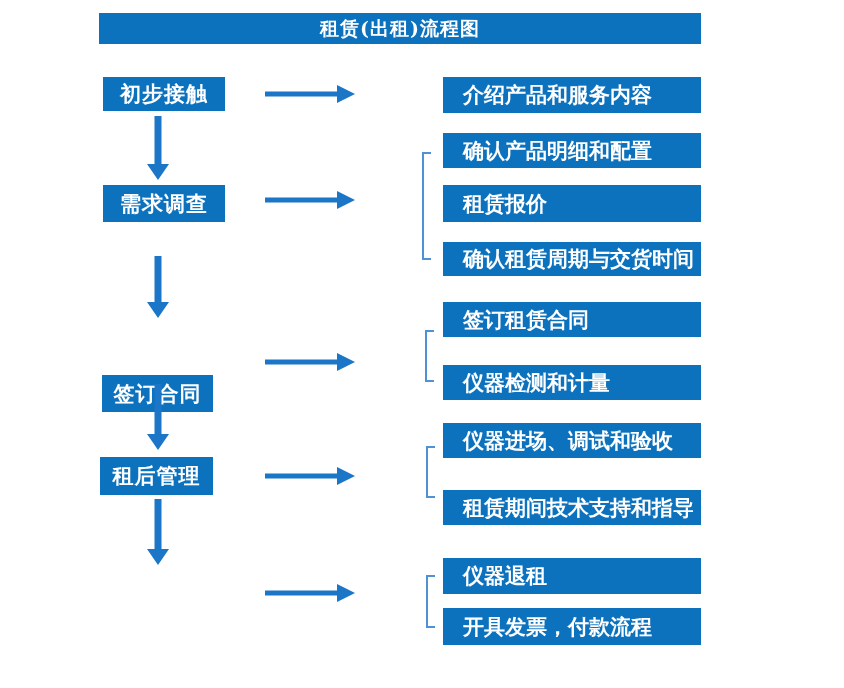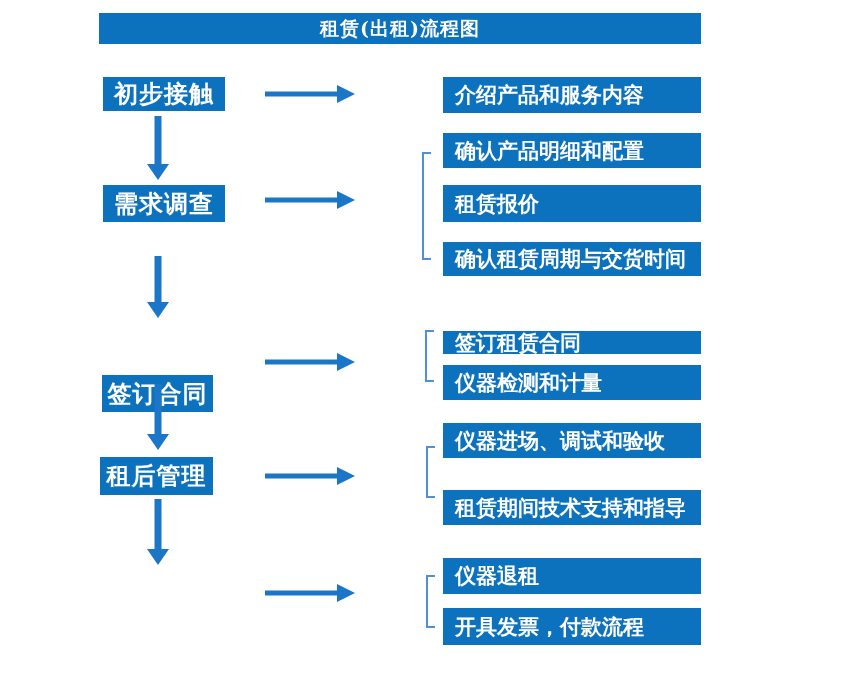--- a/index.html
+++ b/index.html
@@ -20,41 +20,41 @@
     box-sizing:border-box;
   }
   .title-bar{
     left:99px;top:13px;width:602px;height:31px;
     justify-content:center;
     font-size:19px;
     letter-spacing:1px;
   }
   .step{
     justify-content:center;
-    font-size:24px;
+    font-size:21px;
     letter-spacing:1px;
   }
   .detail{
     left:443px;width:258px;
     justify-content:flex-start;
-    padding-left:12px;
+    padding-left:20px;
     font-size:21px;
   }
   
   .step-1{left:103px;top:77px;width:122px;height:34px;}
   .step-2{left:103px;top:185px;width:122px;height:37px;}
   .step-3{left:102px;top:343px;width:111px;height:37px;margin-top:32px;}
   .step-4{left:100px;top:457px;width:113px;height:38px;font-family:Liberation Serif, serif;}
   .step-5{left:100px;top:575px;width:105px;height:37px;}
   
   .det-1-0{top:77px;height:36px;}
   .det-2-0{top:133px;height:35px;}
   .det-2-1{top:185px;height:37px;}
   .det-2-2{top:242px;height:34px;}
-  .det-3-0{top:331px;height:23px;font-family:Liberation Mono, monospace;}
+  .det-3-0{top:302px;height:35px;font-family:Liberation Mono, monospace;}
   .det-3-1{top:365px;height:35px;}
   .det-4-0{top:423px;height:35px;}
   .det-4-1{top:490px;height:35px;}
   .det-5-0{top:558px;height:36px;}
   .det-5-1{top:608px;height:37px;}
   
   .arrow{position:absolute;color:#1b76c8;}
   .h-arrow{left:265px;width:90px;height:18px;}
   .ha-1{top:85px;}
   .ha-2{top:191px;}

